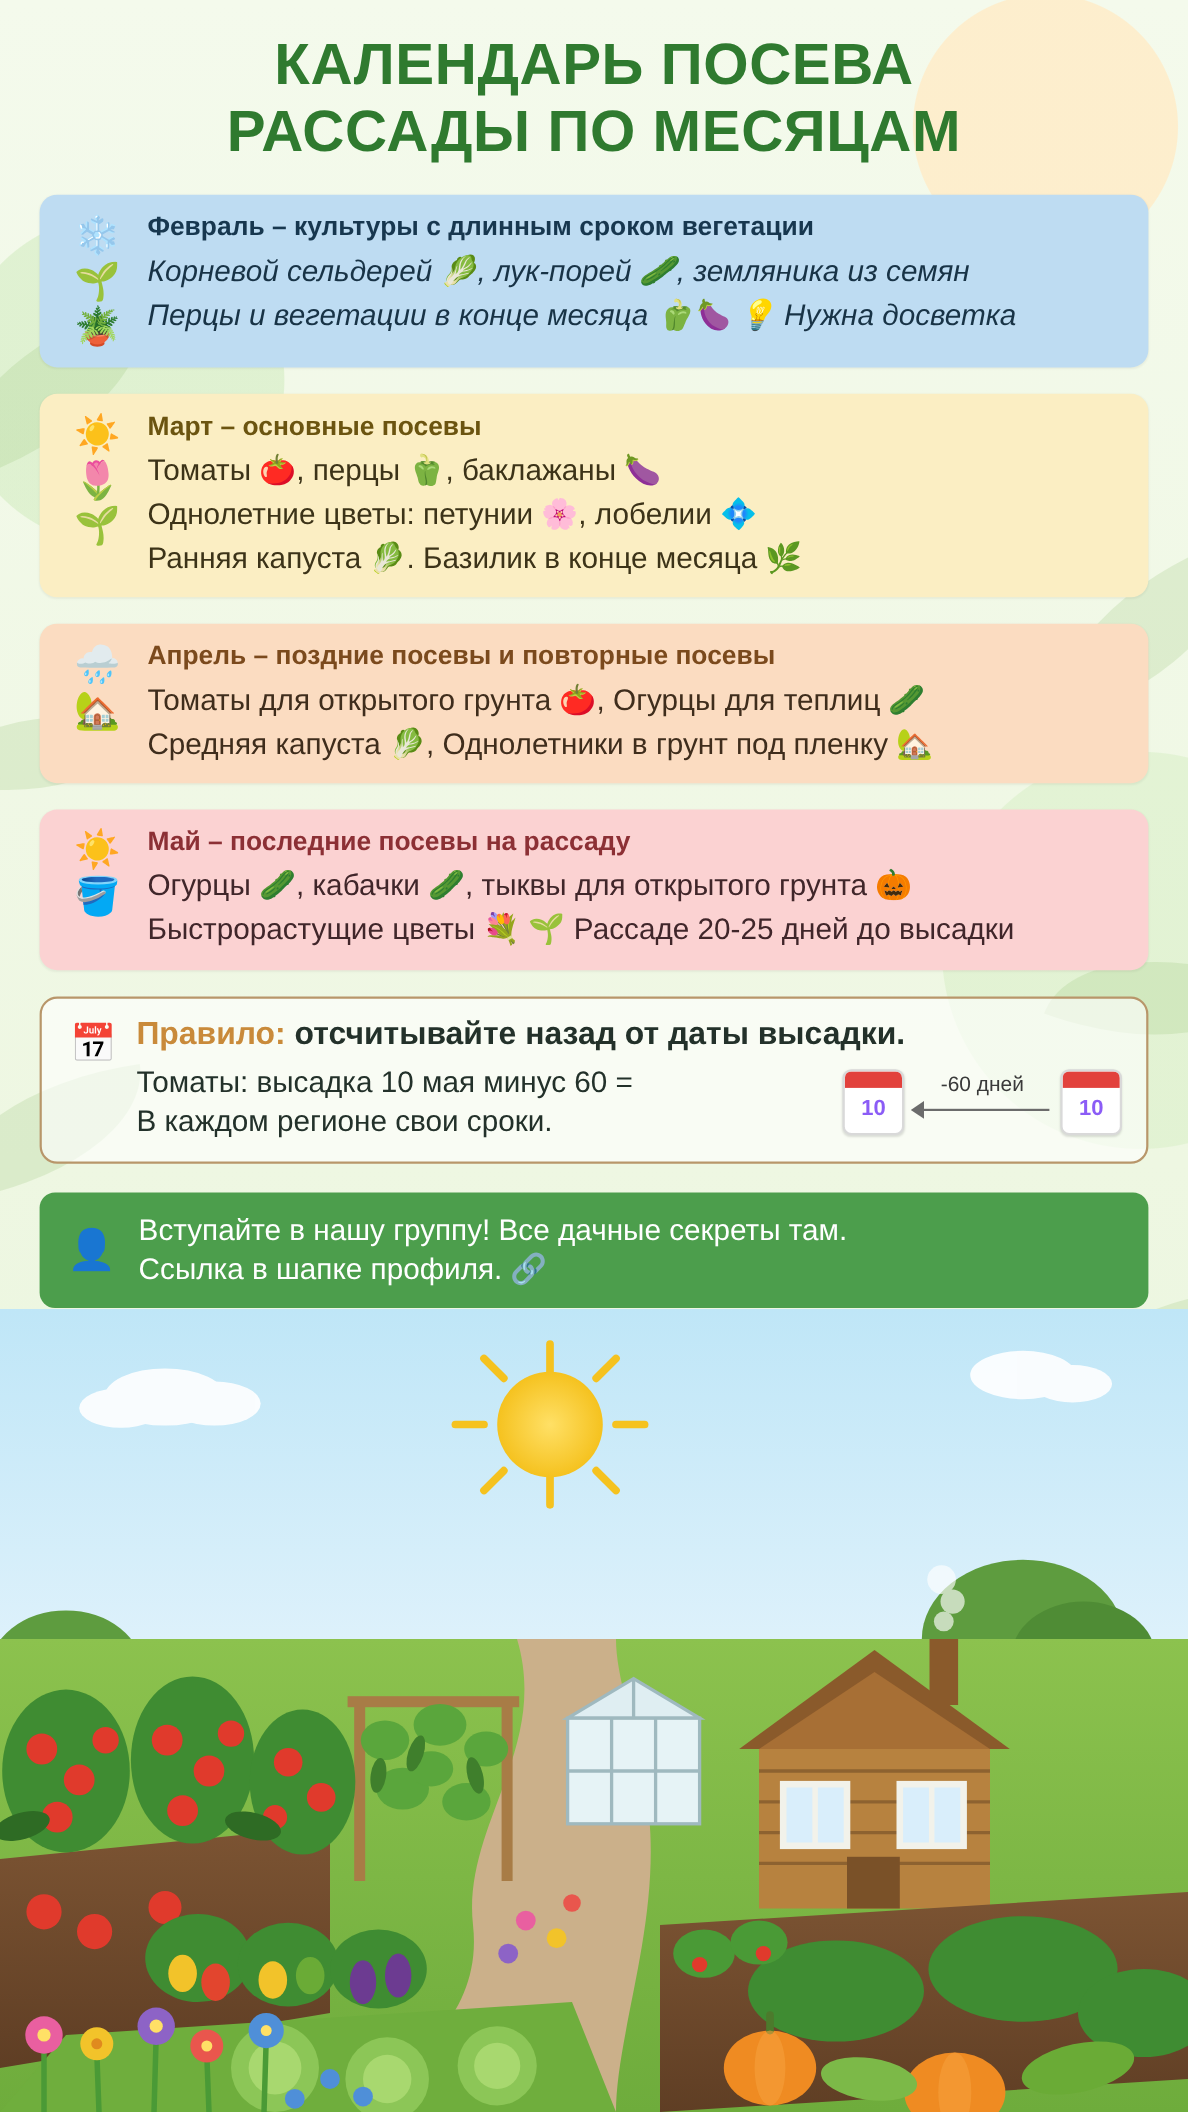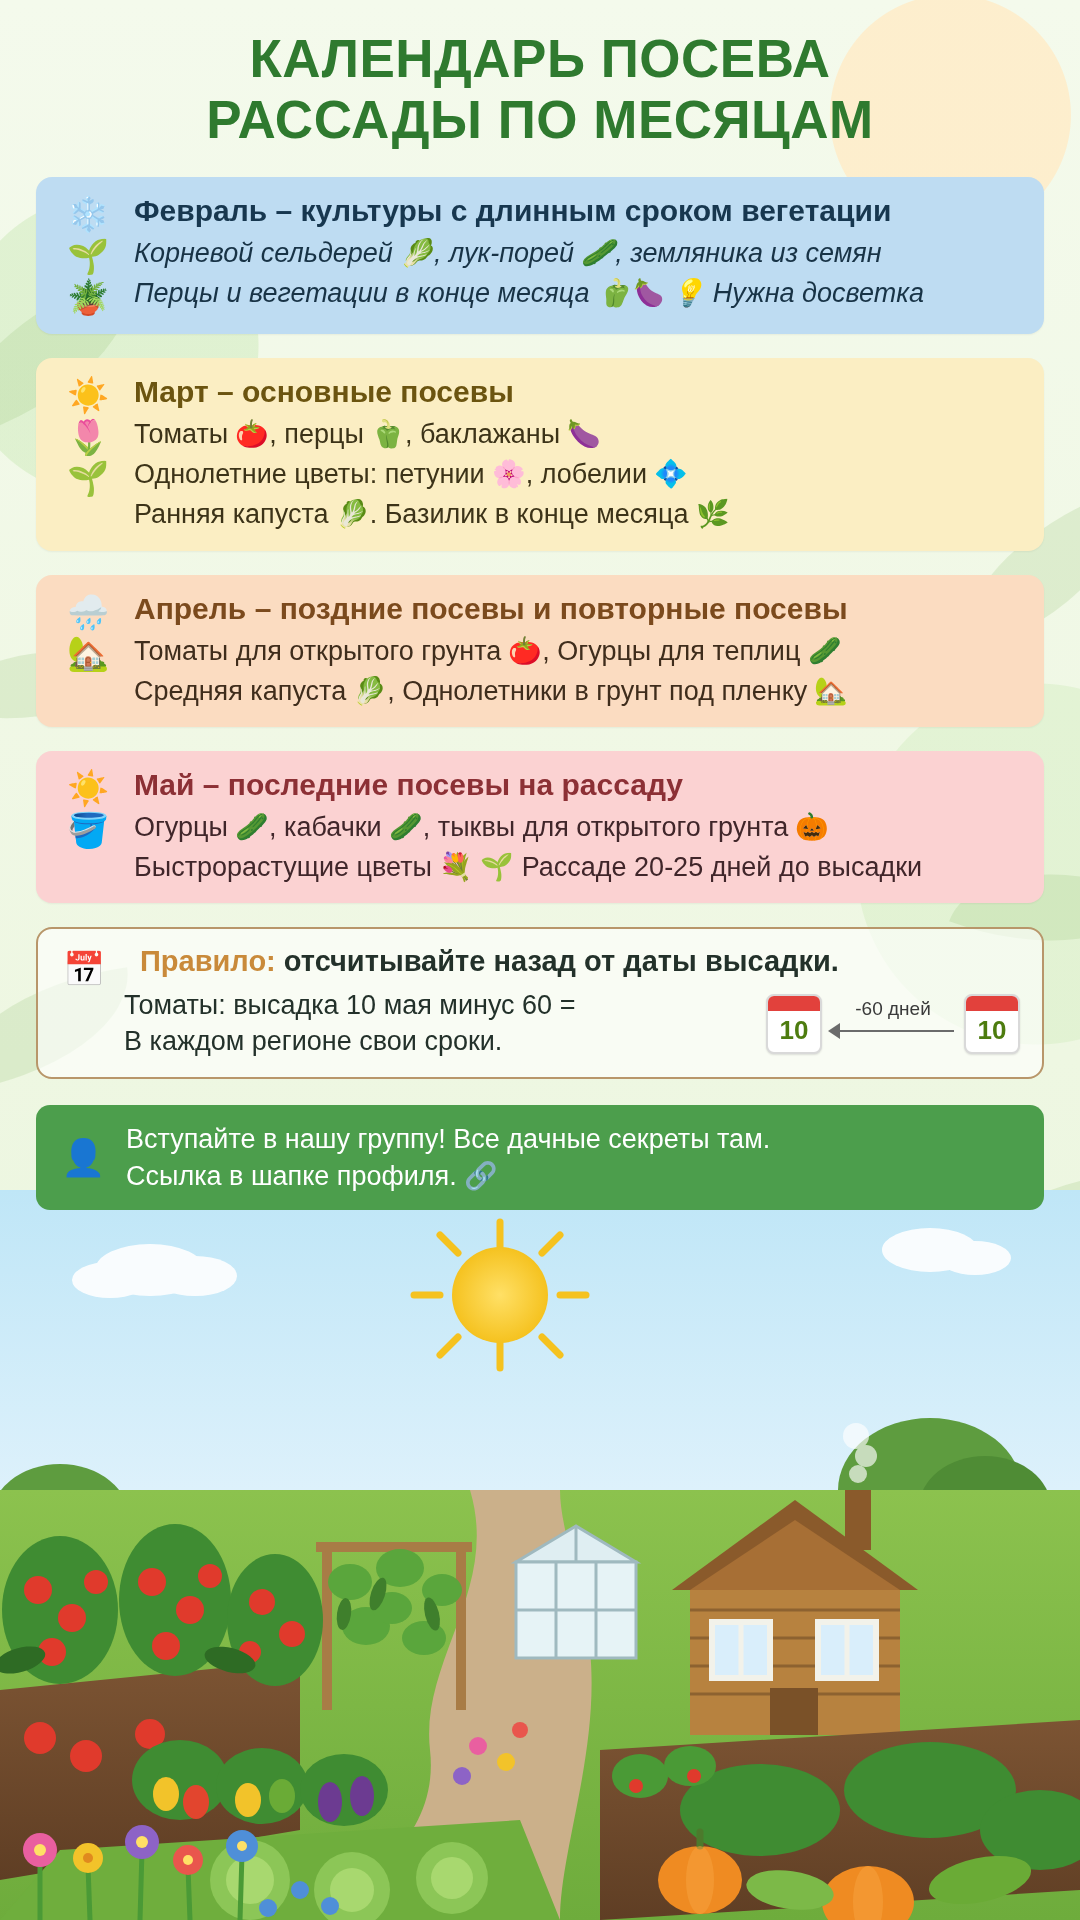--- a/index.html
+++ b/index.html
@@ -79,21 +79,21 @@
     gap: 6px;
     padding-top: 4px;
   }
   .card-icons span {
     font-size: 34px;
     line-height: 1.05;
   }
   .card-body { flex: 1 1 auto; }
   .card h2 {
     margin: 0 0 6px 0;
-    font-size: 30px;
+    font-size: 24px;
     font-weight: bold;
     line-height: 1.2;
   }
   .card p {
     margin: 4px 0 0 0;
     font-size: 27px;
     line-height: 1.34;
     color: #23312a;
   }
 
@@ -126,21 +126,21 @@
   }
   .rule-icon {
     font-size: 34px;
     width: 50px;
     flex: 0 0 50px;
     text-align: center;
     padding-top: 4px;
   }
   .rule-body { flex: 1 1 auto; }
   .rule h3 {
-    margin: 0 0 10px 16px;
+    margin: 0 0 10px 0;
     font-size: 29px;
     font-weight: bold;
     color: #23312a;
   }
   .rule h3 .kw { color: #c98a3a; }
   .rule-row {
     display: flex;
     align-items: center;
     gap: 0;
   }
@@ -164,23 +164,23 @@
     border: 2px solid #d9d9d9;
     overflow: hidden;
     text-align: center;
     box-shadow: 0 1px 2px rgba(0,0,0,0.12);
   }
   .cal-chip .top {
     background: #e2413c;
     height: 15px;
   }
   .cal-chip .num {
-    font-size: 26px;
+    font-size: 20px;
     font-weight: bold;
-    color: #4d7c0f;
+    color: #8b5cf6;
     line-height: 39px;
   }
   .arrow-wrap {
     position: relative;
     width: 130px;
     height: 56px;
   }
   .arrow-label {
     position: absolute;
     top: 2px;

